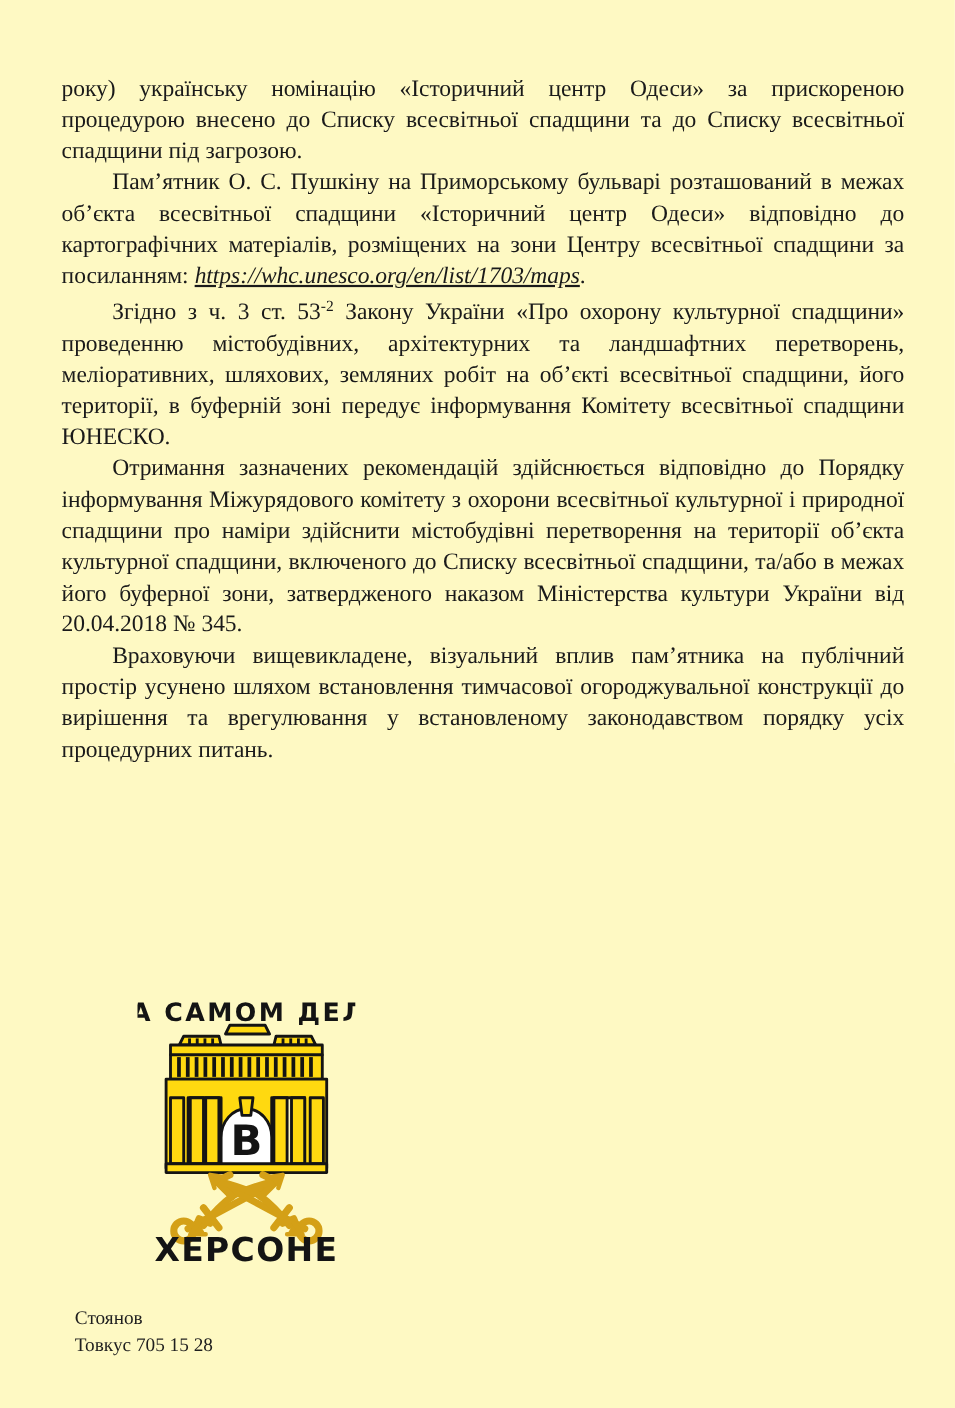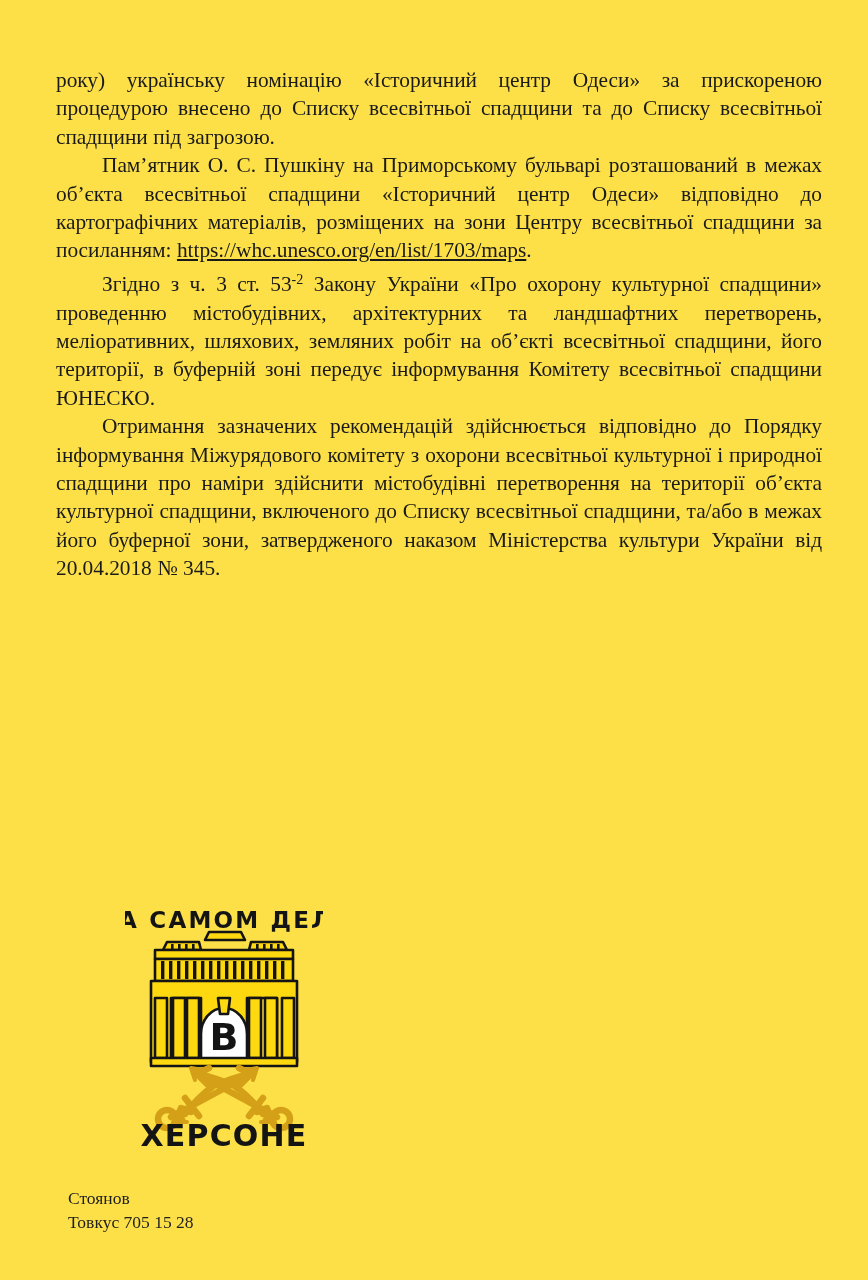--- a/index.html
+++ b/index.html
@@ -13,21 +13,21 @@
     height: 1280px;
     position: relative;
     overflow: hidden;
     font-family: "Liberation Serif", "DejaVu Serif", serif;
     color: #1b1b1b;
   }
 
   .page {
     position: absolute;
     inset: 0;
-    background: #fde047;
+    background: #fef9c3;
     padding-left: 40px;
   }
 
   
   .text-body {
     position: absolute;
     left: 56px;
     top: 66px;
     width: 766px;
   }
@@ -49,20 +49,21 @@
     text-indent: 46px;
   }
   .para.cont {
     text-indent: 0;
   }
 
   .url-link {
     text-decoration: underline;
     text-underline-offset: 2px;
     color: #1a1a1a;
+    font-style: italic;
   }
 
   sup.art {
     font-size: 0.66em;
     vertical-align: 0.52em;
     letter-spacing: 0;
   }
 
   
   .sign-block {
@@ -128,20 +129,21 @@
   <div class="text-body">
 
     <p class="para cont">року) українську номінацію «Історичний центр Одеси» за прискореною процедурою внесено до Списку всесвітньої спадщини та до Списку всесвітньої спадщини під загрозою.</p>
 
     <p class="para indent"><span>Пам’ятник О. С. Пушкіну на Приморському бульварі розташований в межах об’єкта всесвітньої спадщини «Історичний центр Одеси» відповідно до картографічних матеріалів, розміщених на зони Центру всесвітньої спадщини за посиланням: </span><span class="url-link">https://whc.unesco.org/en/list/1703/maps</span><span>.</span></p>
 
     <p class="para indent"><span>Згідно з ч. 3 ст. 53</span><sup class="art">-2</sup><span> Закону України «Про охорону культурної спадщини» проведенню містобудівних, архітектурних та ландшафтних перетворень, меліоративних, шляхових, земляних робіт на об’єкті всесвітньої спадщини, його території, в буферній зоні передує інформування Комітету всесвітньої спадщини ЮНЕСКО.</span></p>
 
     <p class="para indent">Отримання зазначених рекомендацій здійснюється відповідно до Порядку інформування Міжурядового комітету з охорони всесвітньої культурної і природної спадщини про наміри здійснити містобудівні перетворення на території об’єкта культурної спадщини, включеного до Списку всесвітньої спадщини, та/або в межах його буферної зони, затвердженого наказом Міністерства культури України від 20.04.2018 № 345.</p>
 
+    <p class="para indent">Враховуючи вищевикладене, візуальний вплив пам’ятника на публічний простір усунено шляхом встановлення тимчасової огороджувальної конструкції до вирішення та врегулювання у встановленому законодавством порядку усіх процедурних питань.</p>
   </div>
 
 
   <div class="logo">
     <svg viewBox="0 0 198 248" xmlns="http://www.w3.org/2000/svg">
 
       <text x="99" y="26" text-anchor="middle" font-family="'DejaVu Sans','Liberation Sans',sans-serif" font-size="23" font-weight="700" letter-spacing="2.2" fill="#141414" id="logo-top-svg-text">НА САМОМ ДЕЛЕ</text>
 
       <g stroke="#141414" stroke-width="2.6" stroke-linejoin="round">
 

